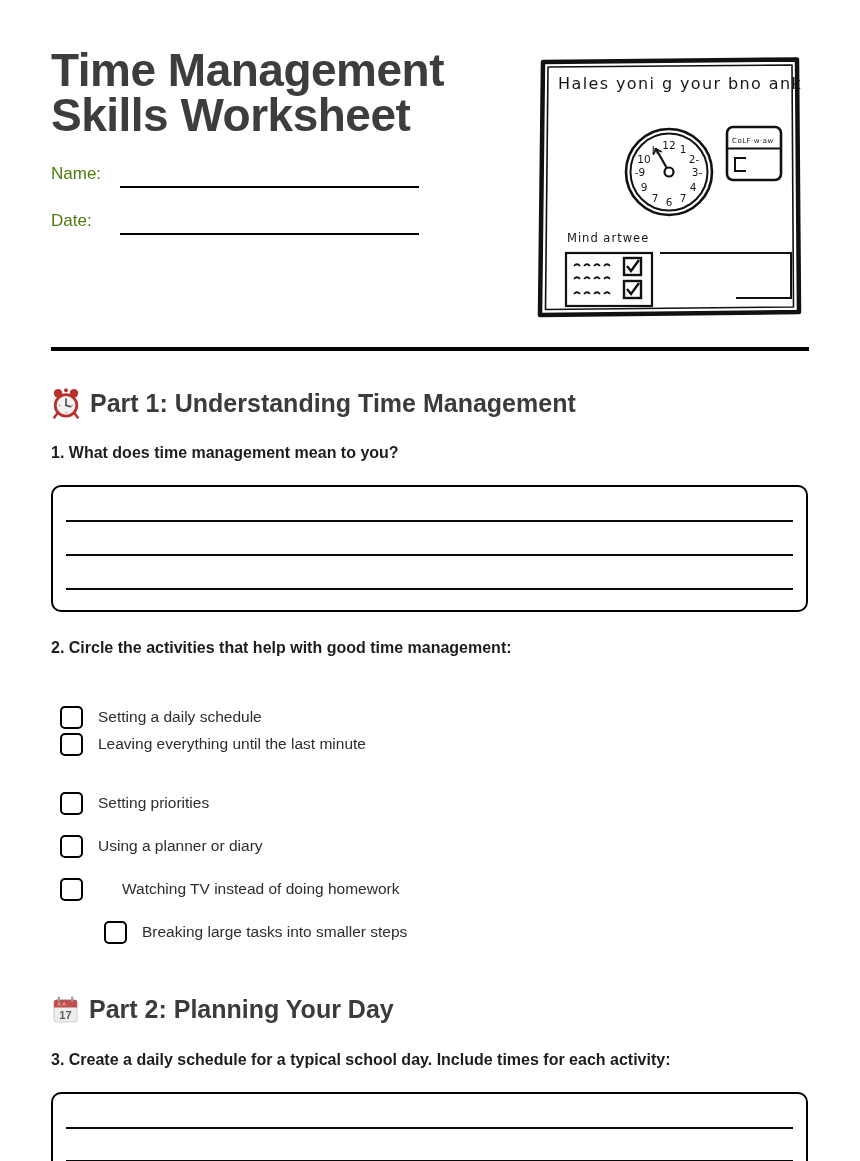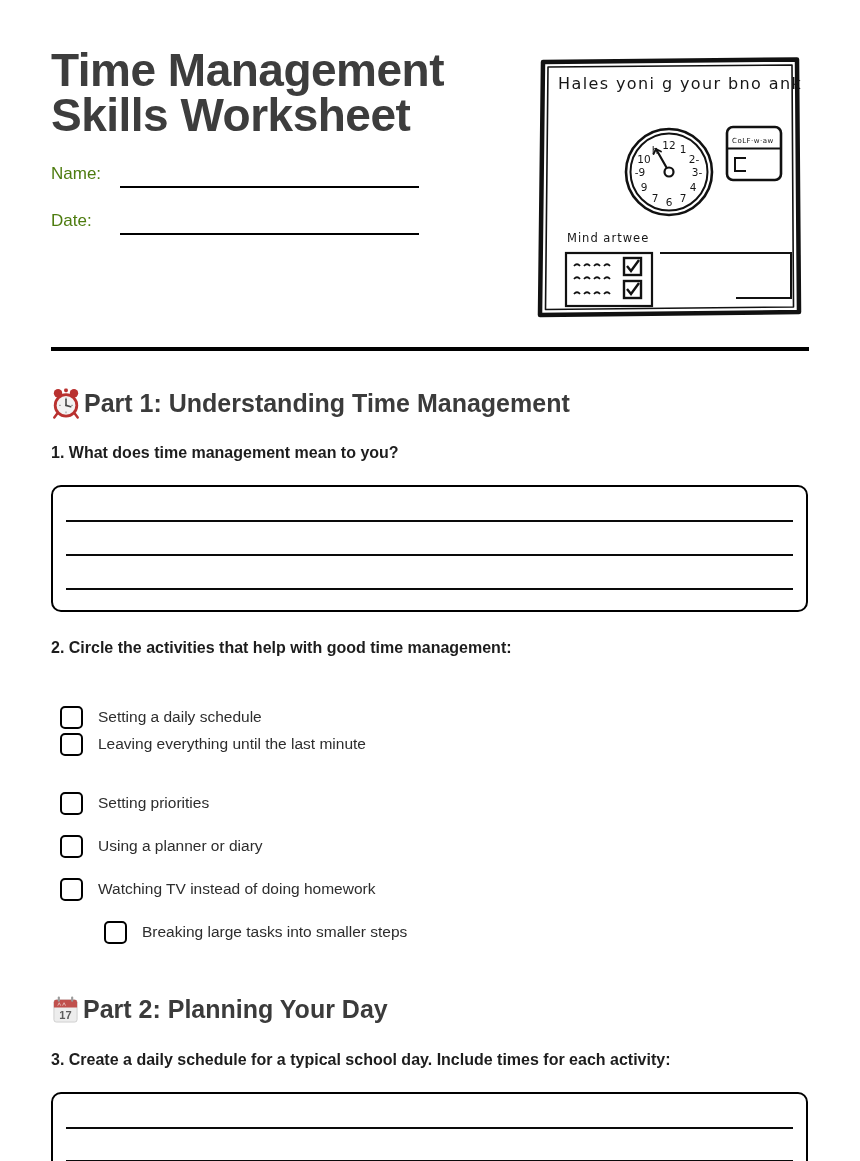--- a/index.html
+++ b/index.html
@@ -21,21 +21,21 @@
   }
   .field-underline {
     height: 0; border-bottom: 2px solid #000;
   }
 
   .divider {
     left: 51px; top: 347px; width: 758px; height: 4px; background: #000;
   }
 
   .section-heading {
-    display: flex; align-items: center; gap: 3px;
+    display: flex; align-items: center; gap: 9px;
     font-size: 25px; font-weight: 700; color: #3b3b3b;
   }
   .section-heading .hicon { flex: 0 0 auto; display: block; }
 
   .question {
     font-size: 16px; font-weight: 700; color: #1d1d1d;
   }
 
   .answer-box {
     left: 51px; width: 753px;
@@ -173,21 +173,21 @@
     <span class="check-label">Leaving everything until the last minute</span>
   </div>
   <div class="abs check-row" style="top:791px;">
     <span class="checkbox"></span>
     <span class="check-label">Setting priorities</span>
   </div>
   <div class="abs check-row" style="top:834px;">
     <span class="checkbox"></span>
     <span class="check-label">Using a planner or diary</span>
   </div>
-  <div class="abs check-row" style="top:877px;">
+  <div class="abs check-row" style="top:877px;gap:24px;">
     <span class="checkbox"></span>
     <span class="check-label">Watching TV instead of doing homework</span>
   </div>
   <div class="abs check-row" style="top:920px;padding-left:44px;">
     <span class="checkbox"></span>
     <span class="check-label">Breaking large tasks into smaller steps</span>
   </div>
 
   <div class="abs section-heading" style="left:51px; top:995px;">
     <svg class="hicon" width="29" height="29" viewBox="0 0 30 30">

